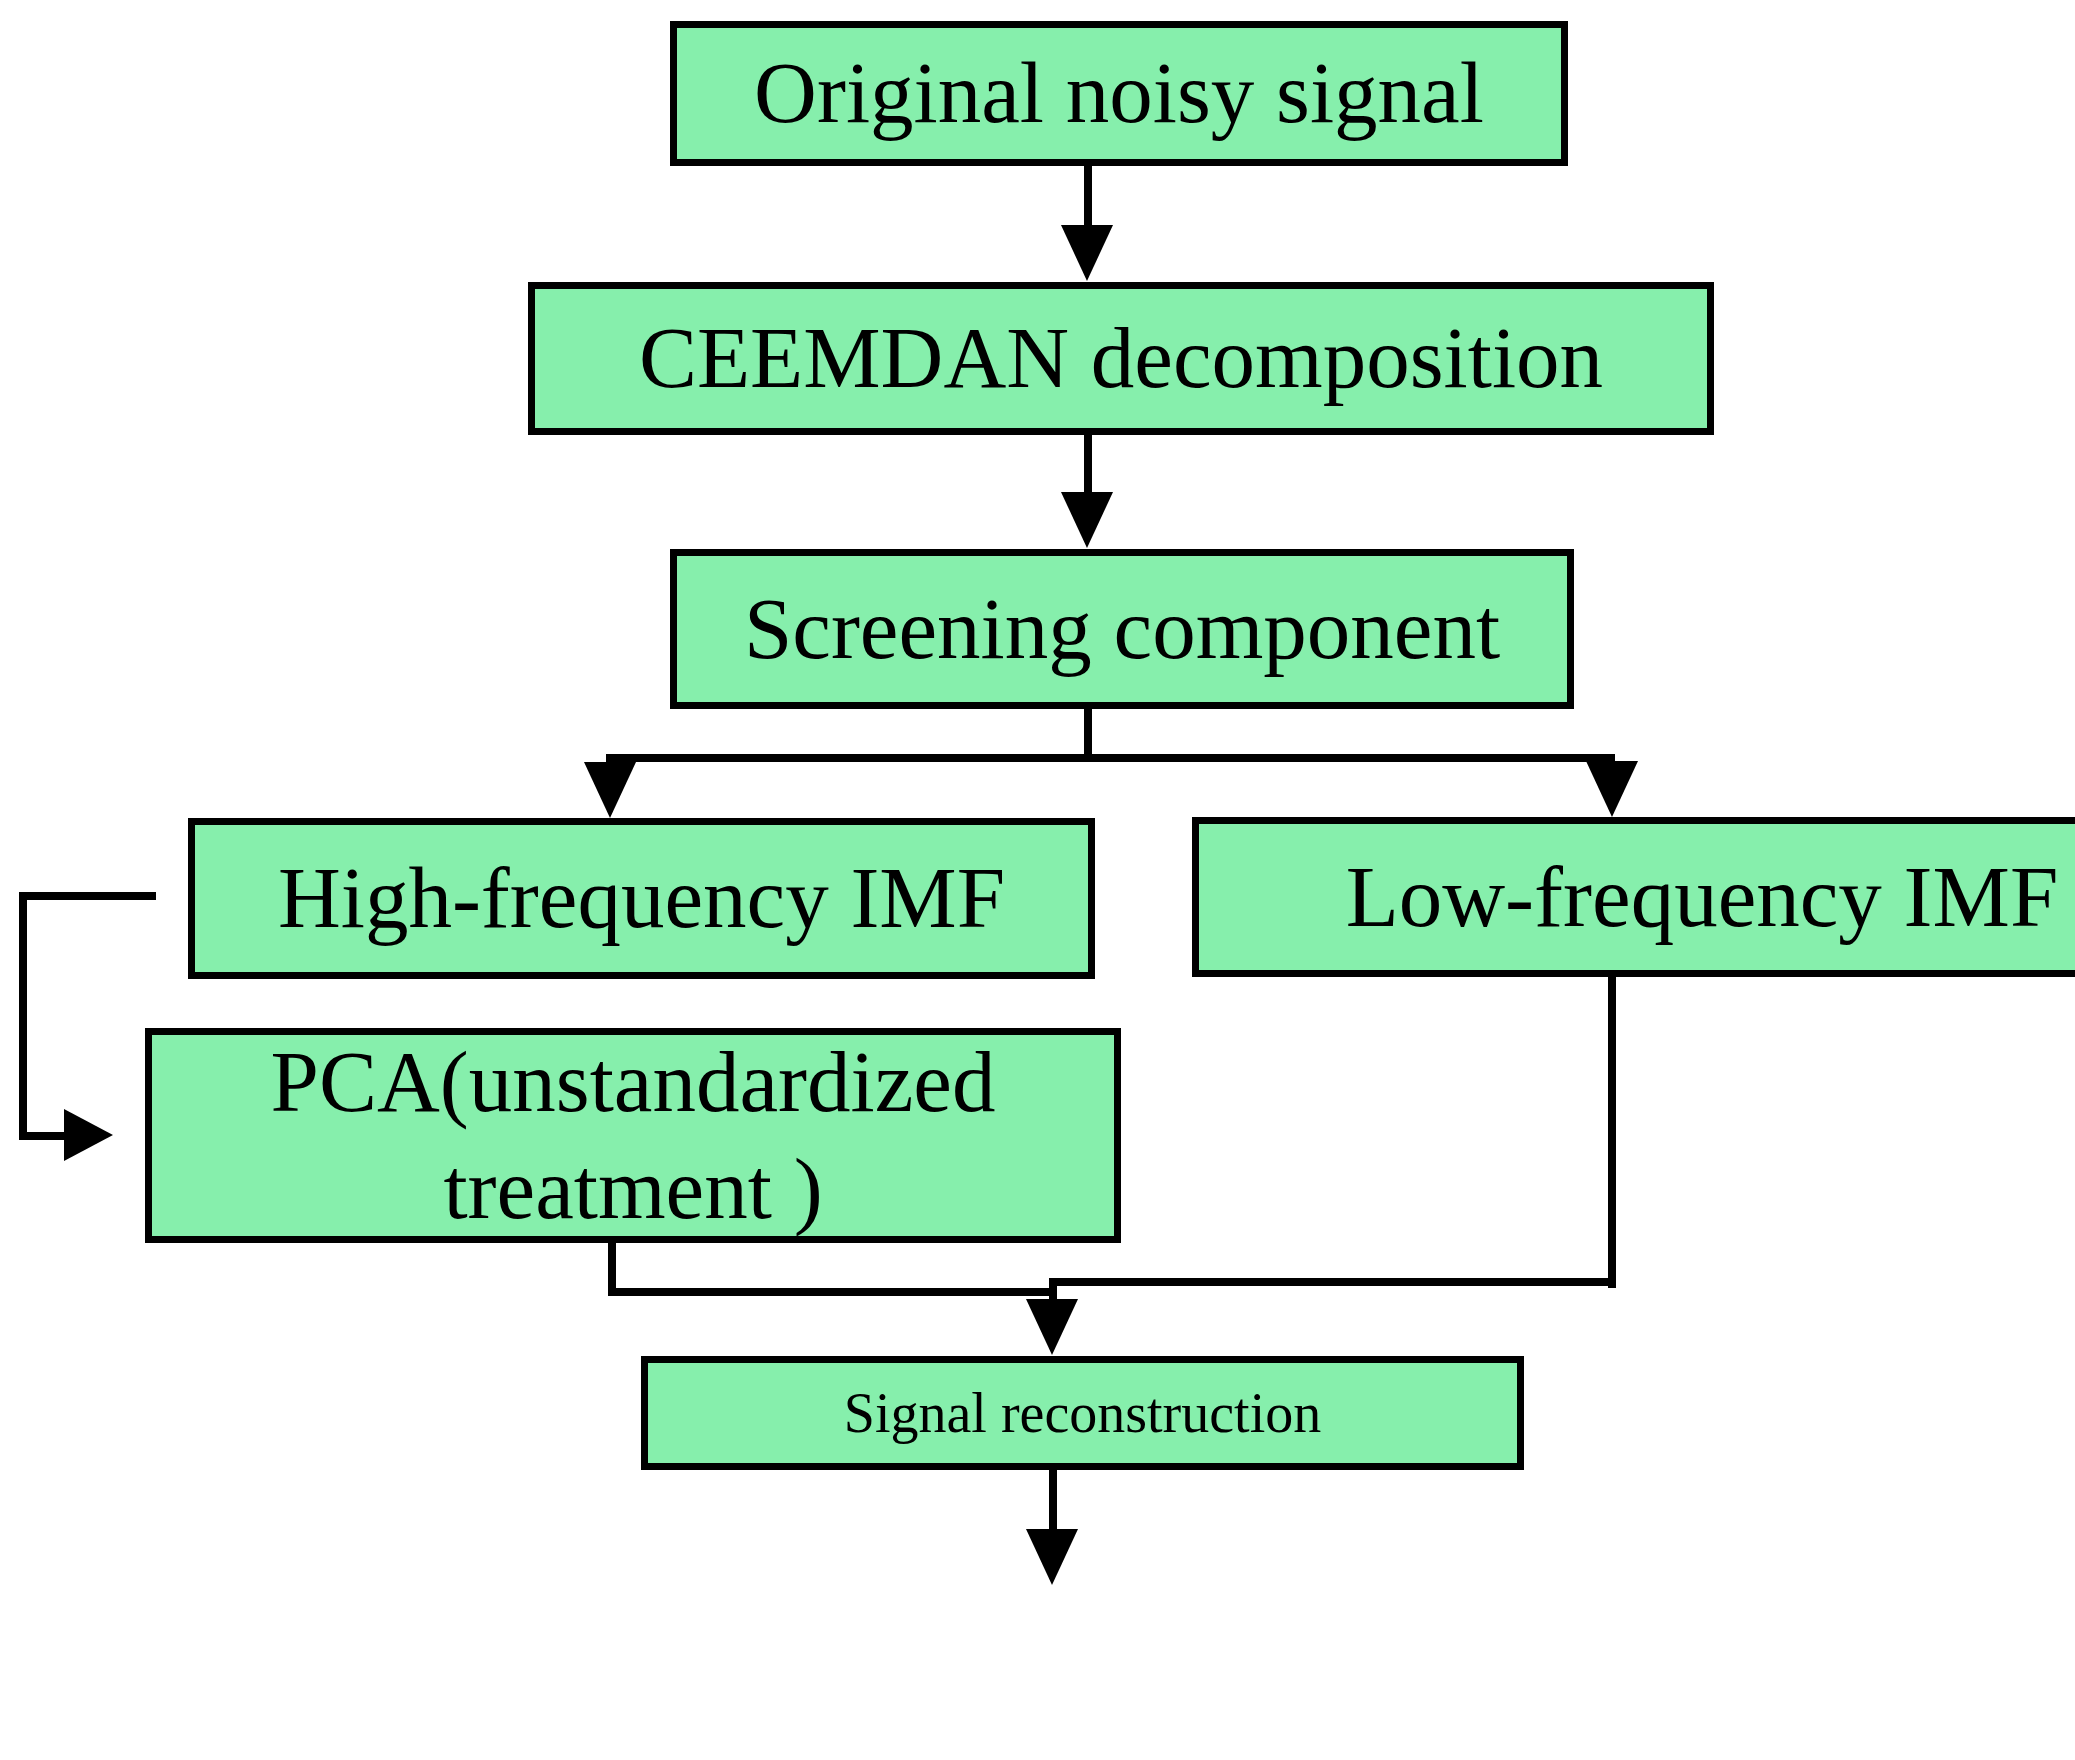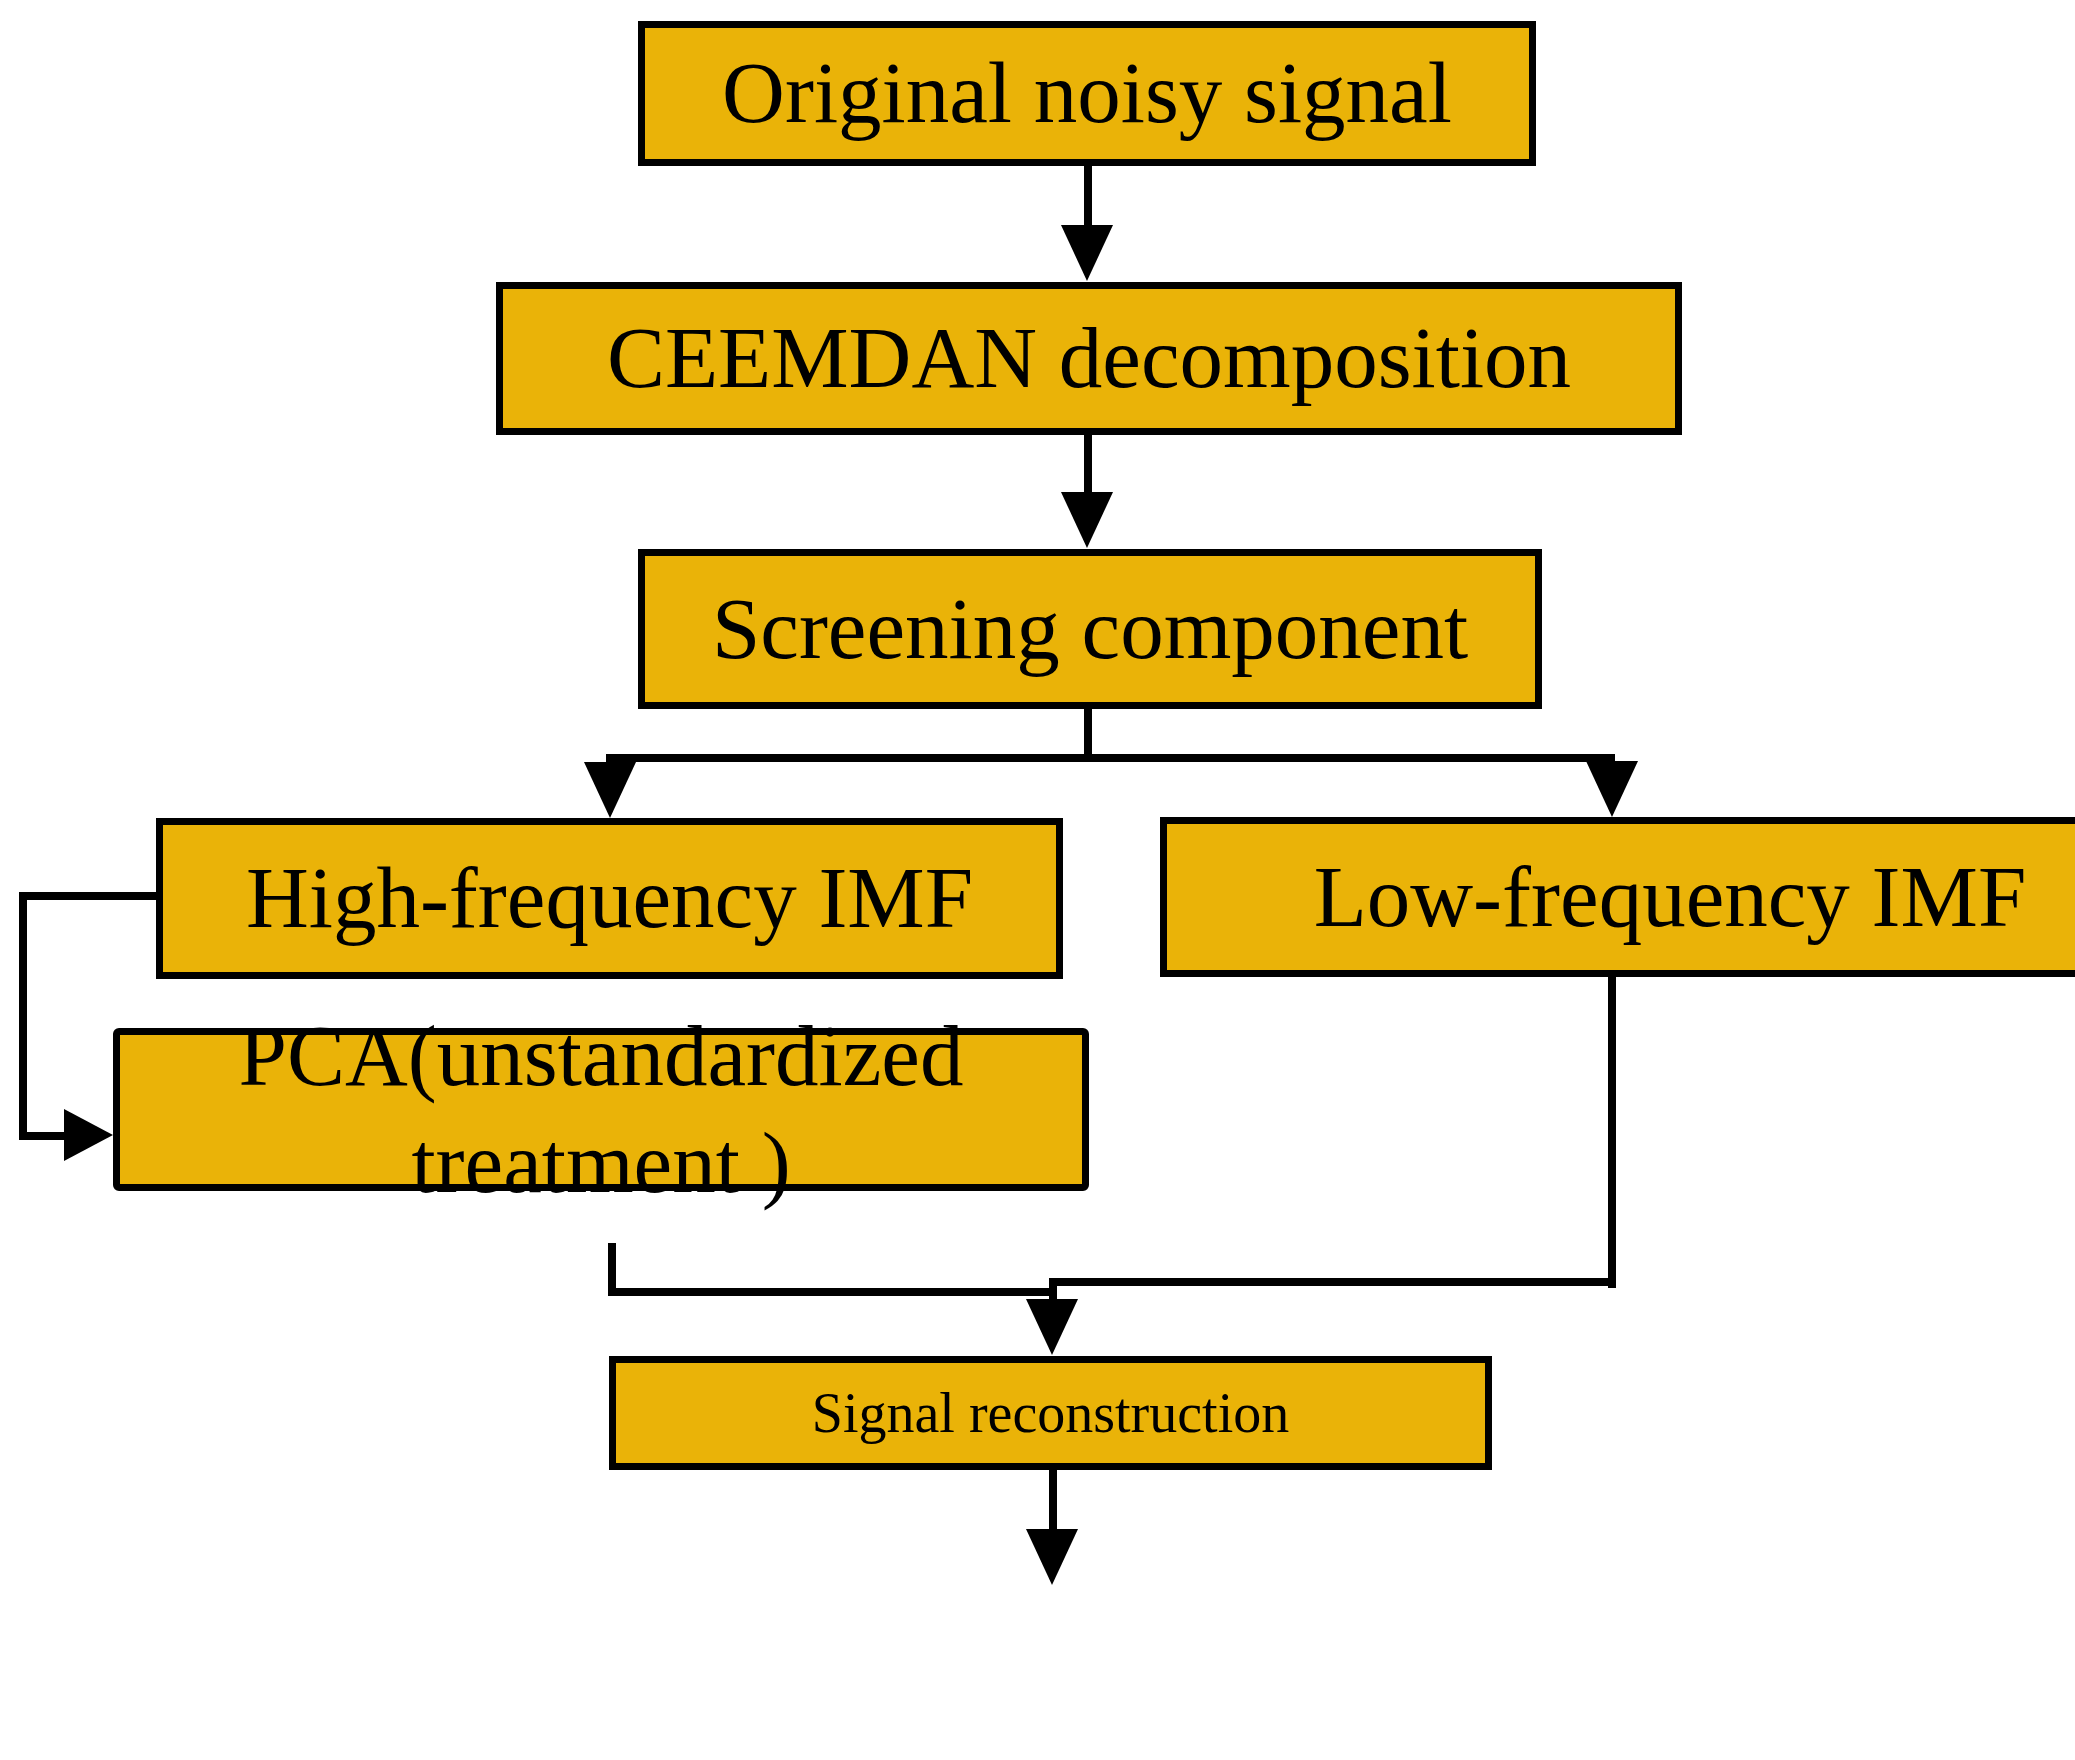--- a/index.html
+++ b/index.html
@@ -11,30 +11,31 @@
     position: relative;
     width: 2075px;
     height: 1761px;
     background: #ffffff;
     font-family: "Liberation Serif", "DejaVu Serif", serif;
   }
   .node {
     position: absolute;
     box-sizing: border-box;
     border: 7.5px solid #000000;
-    background: #eab308;
+    background: #86efac;
     color: #000000;
     display: flex;
     flex-direction: column;
     align-items: center;
     justify-content: center;
     text-align: center;
     font-size: 87px;
     line-height: 1.22;
     white-space: nowrap;
+    margin-left: 32px;
   }
   .node.short { font-size: 56px; }
   .ln {
     position: absolute;
     background: #000000;
   }
   .arr-d {
     position: absolute;
     width: 0; height: 0;
     border-left: 26px solid transparent;
@@ -67,21 +68,21 @@
   </div>
 
   <div class="node" style="left:156px; top:818px; width:907px; height:161px;">
     <span>High-frequency IMF</span>
   </div>
 
   <div class="node" style="left:1160px; top:817px; width:1020px; height:160px;">
     <span>Low-frequency IMF</span>
   </div>
 
-  <div class="node" style="left:113px; top:1028px; width:976px; height:163px;border-radius:6px;">
+  <div class="node" style="left:113px; top:1028px; width:976px; height:215px;">
     <span>PCA(unstandardized</span>
     <span>treatment )</span>
   </div>
 
   <div class="node short" style="left:609px; top:1356px; width:883px; height:114px;">
     <span>Signal reconstruction</span>
   </div>
 
 
   <div class="ln" style="left:1084px; top:166px; width:7.5px; height:64px;"></div>

